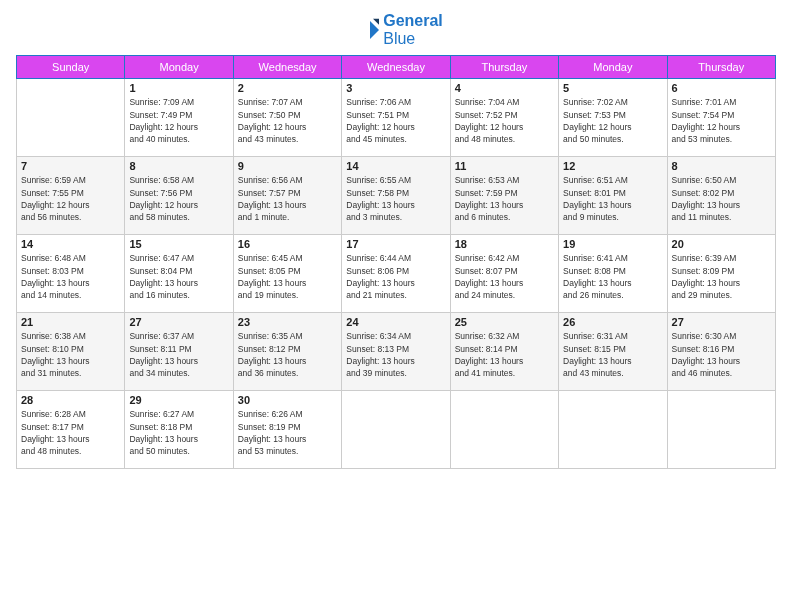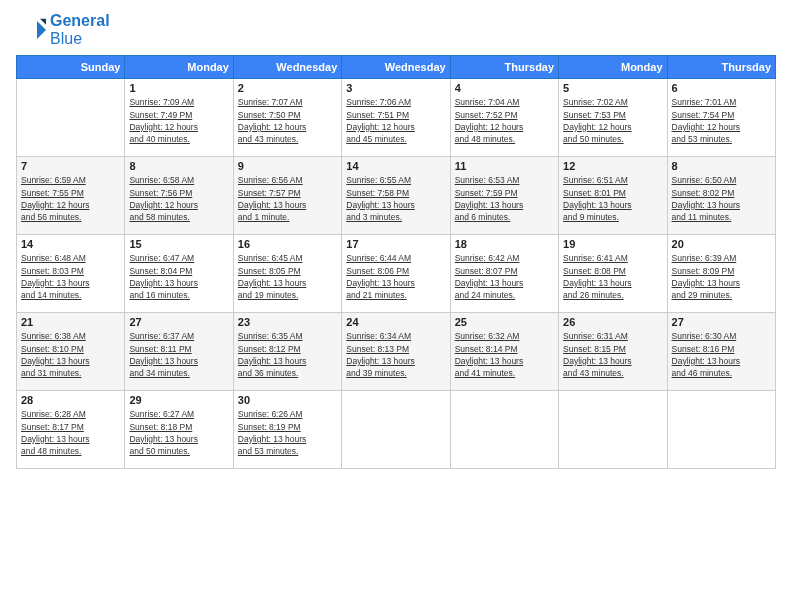--- a/index.html
+++ b/index.html
@@ -11,21 +11,21 @@
       overflow: hidden;
     }
     .page {
       width: 792px;
       height: 612px;
       padding: 12px 16px;
       background: #fff;
     }
     .header {
       display: flex;
-      justify-content: flex-start;
+      justify-content: center;
       align-items: flex-start;
       margin-bottom: 8px;
     }
     .logo {
       display: flex;
       align-items: center;
       gap: 4px;
     }
     .logo-text {
       font-size: 16px;
@@ -52,26 +52,26 @@
     .subtitle {
       font-size: 14px;
       color: #444;
     }
     table {
       width: 100%;
       border-collapse: collapse;
       table-layout: fixed;
     }
     thead tr th {
-      background: #3b82f6;
+      background: #d946ef;
       color: #fff;
       font-size: 11px;
-      font-weight: bold;
+      font-weight: normal;
       padding: 5px 4px;
-      text-align: right;
+      text-align: center;
       border: 1px solid #2176c7;
     }
     tbody tr td {
       border: 1px solid #ccc;
       vertical-align: top;
       padding: 3px 4px;
       font-size: 9px;
       color: #333;
       height: 78px;
       background: #fff;
@@ -83,21 +83,20 @@
       font-size: 11px;
       font-weight: bold;
       color: #222;
       display: block;
       margin-bottom: 2px;
     }
     .day-info {
       font-size: 8.5px;
       line-height: 1.45;
       color: #333;
-      text-decoration: underline;
     }
   </style>
 </head>
 <body>
 
 <div class="page">
   <div class="header">
     <div class="logo">
       <svg class="logo-icon" viewBox="0 0 40 40">
         <polygon points="28,8 40,20 28,32" fill="#2176c7"></polygon>

